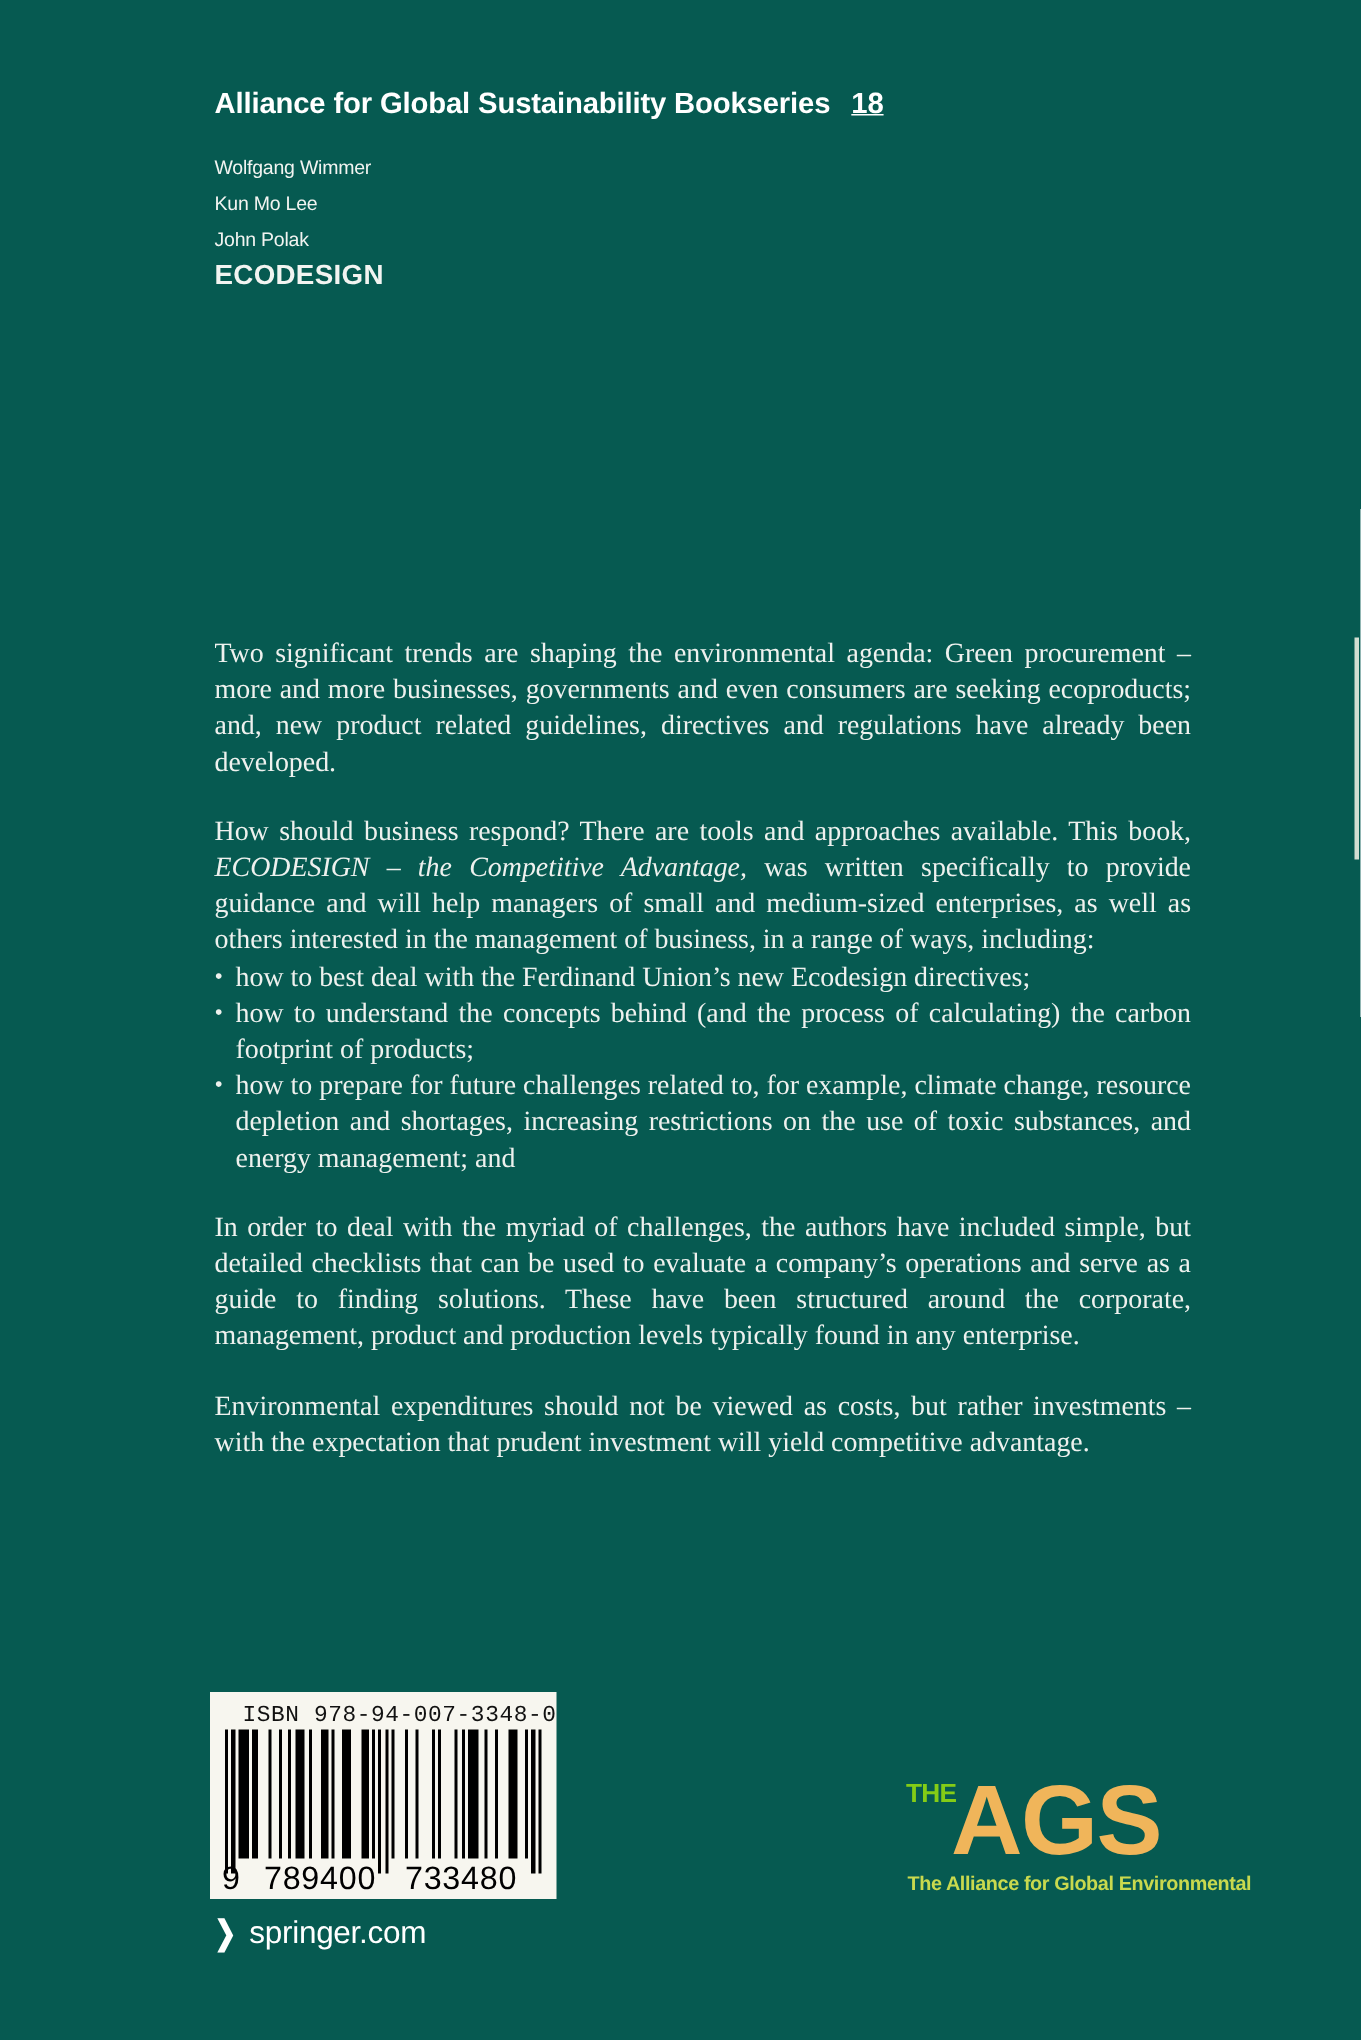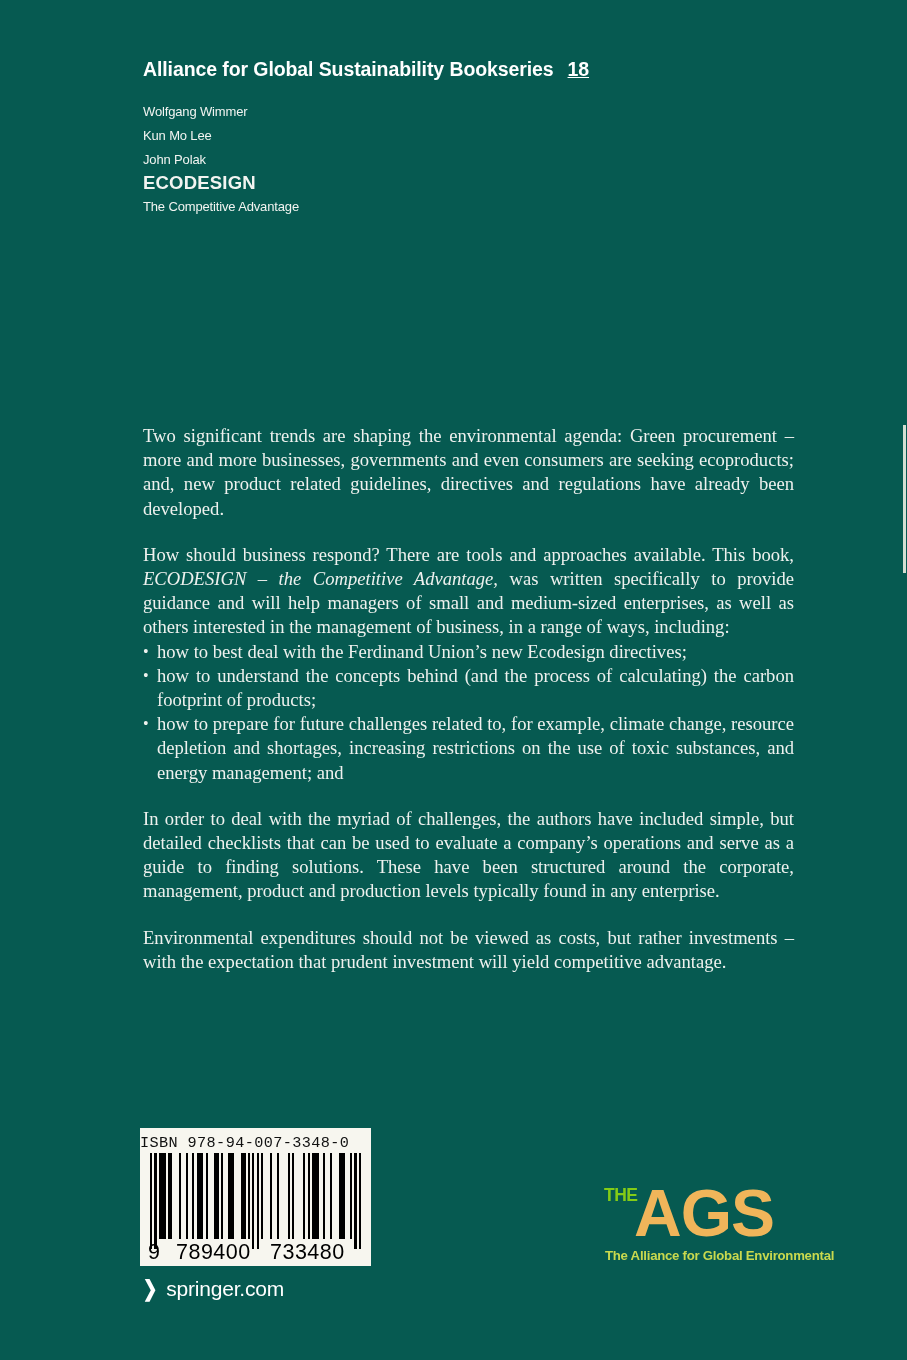--- a/index.html
+++ b/index.html
@@ -110,21 +110,21 @@
     width: 231px;
     height: 138px;
     background: #f7f6ef;
     box-sizing: border-box;
     padding: 4px 0 0 0;
   }
   #isbn-text {
     font-family: "Liberation Mono", "DejaVu Sans Mono", monospace;
     font-size: 15.2px;
     color: #111111;
-    text-align: left;
+    text-align: right;
     letter-spacing: 0.4px;
     margin: 2px 0 1px 0;
     white-space: nowrap;
   }
   #barcode-bars {
     position: relative;
     height: 86px;
     margin: 0 10px;
   }
   #barcode-bars .bar {
@@ -227,21 +227,20 @@
 
   <div id="series-line">
     <span>Alliance for Global Sustainability Bookseries</span><span class="series-number">18</span>
   </div>
 
   <div id="title-block">
     <div class="line">Wolfgang Wimmer</div>
     <div class="line">Kun Mo Lee</div>
     <div class="line">John Polak</div>
     <div class="line booktitle">ECODESIGN</div>
-    <div class="line">The Competitive Advantage</div>
   </div>
 
   <div id="blurb">
 
     <p>Two significant trends are shaping the environmental agenda: Green procurement – more and more businesses, governments and even consumers are seeking ecoproducts; and, new product related guidelines, directives and regulations have already been developed.</p>
 
     <p class="tight"><span>How should business respond? There are tools and approaches available. This book, </span><em>ECODESIGN – the Competitive Advantage,</em><span> was written specifically to provide guidance and will help managers of small and medium-sized enterprises, as well as others interested in the management of business, in a range of ways, including:</span></p>
 
     <ul>
       <li>how to best deal with the Ferdinand Union’s new Ecodesign directives;</li>

